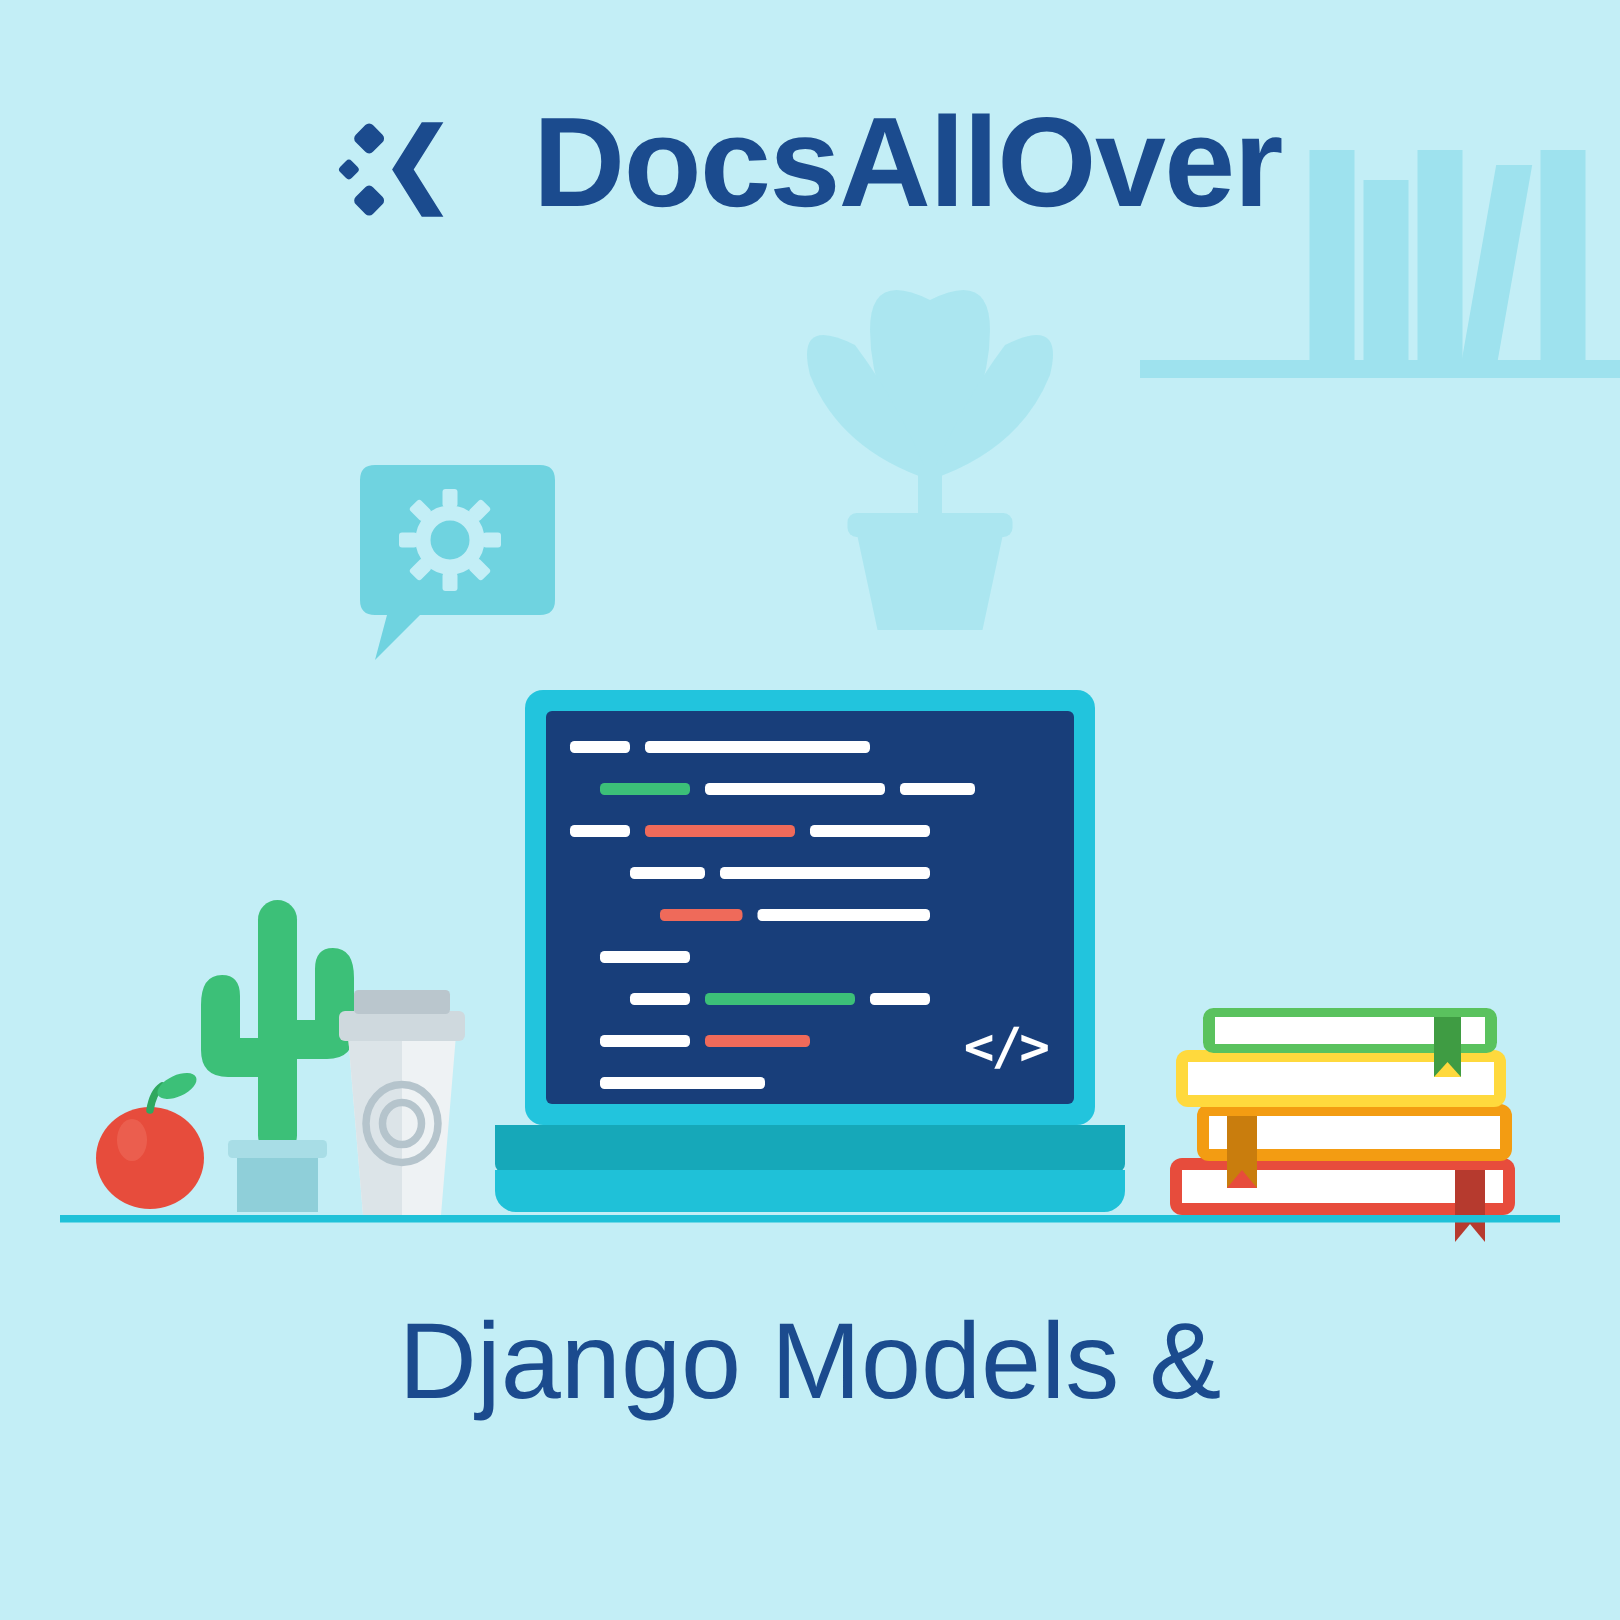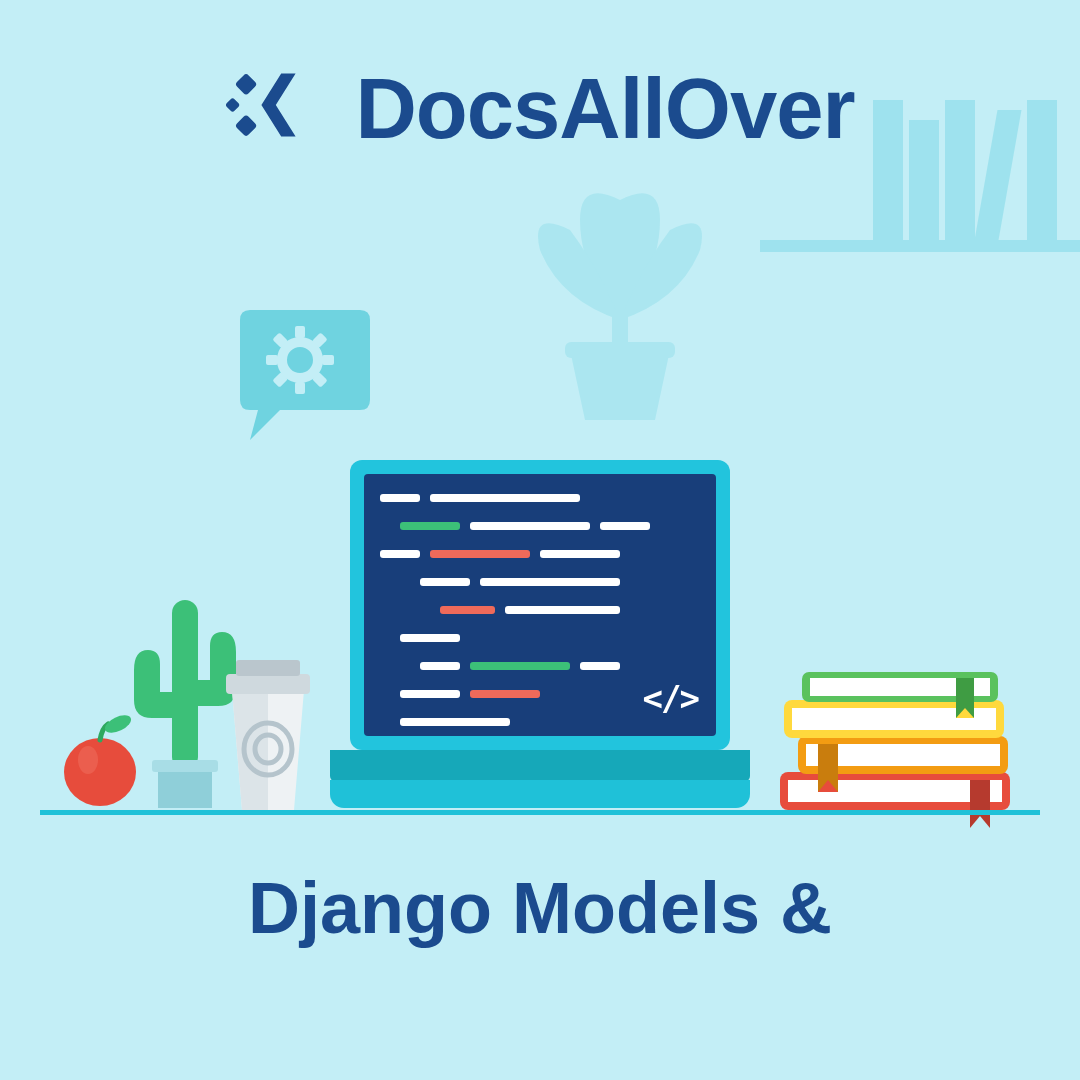--- a/index.html
+++ b/index.html
@@ -11,21 +11,21 @@
     position: relative;
     overflow: hidden;
   }
 
   .header {
     position: absolute;
     top: 60px;
     left: 50%;
     transform: translateX(-50%);
     display: flex;
-    align-items: flex-start;
+    align-items: flex-end;
     gap: 40px;
   }
 
   .logo-icon {
     width: 90px;
     height: 90px;
     display: flex;
     align-items: center;
     justify-content: center;
   }
@@ -181,21 +181,21 @@
     left: 770px;
   }
 
   .title {
     position: absolute;
     top: 866px;
     left: 50%;
     transform: translateX(-50%);
     text-align: center;
     font-size: 72px;
-    font-weight: 700;
+    font-weight: 400;
     color: #1b4b8e;
     line-height: 1.18;
     width: 940px;
   }
 </style>
 </head>
 <body>
 
 <div class="header">
   <div class="logo-icon">

